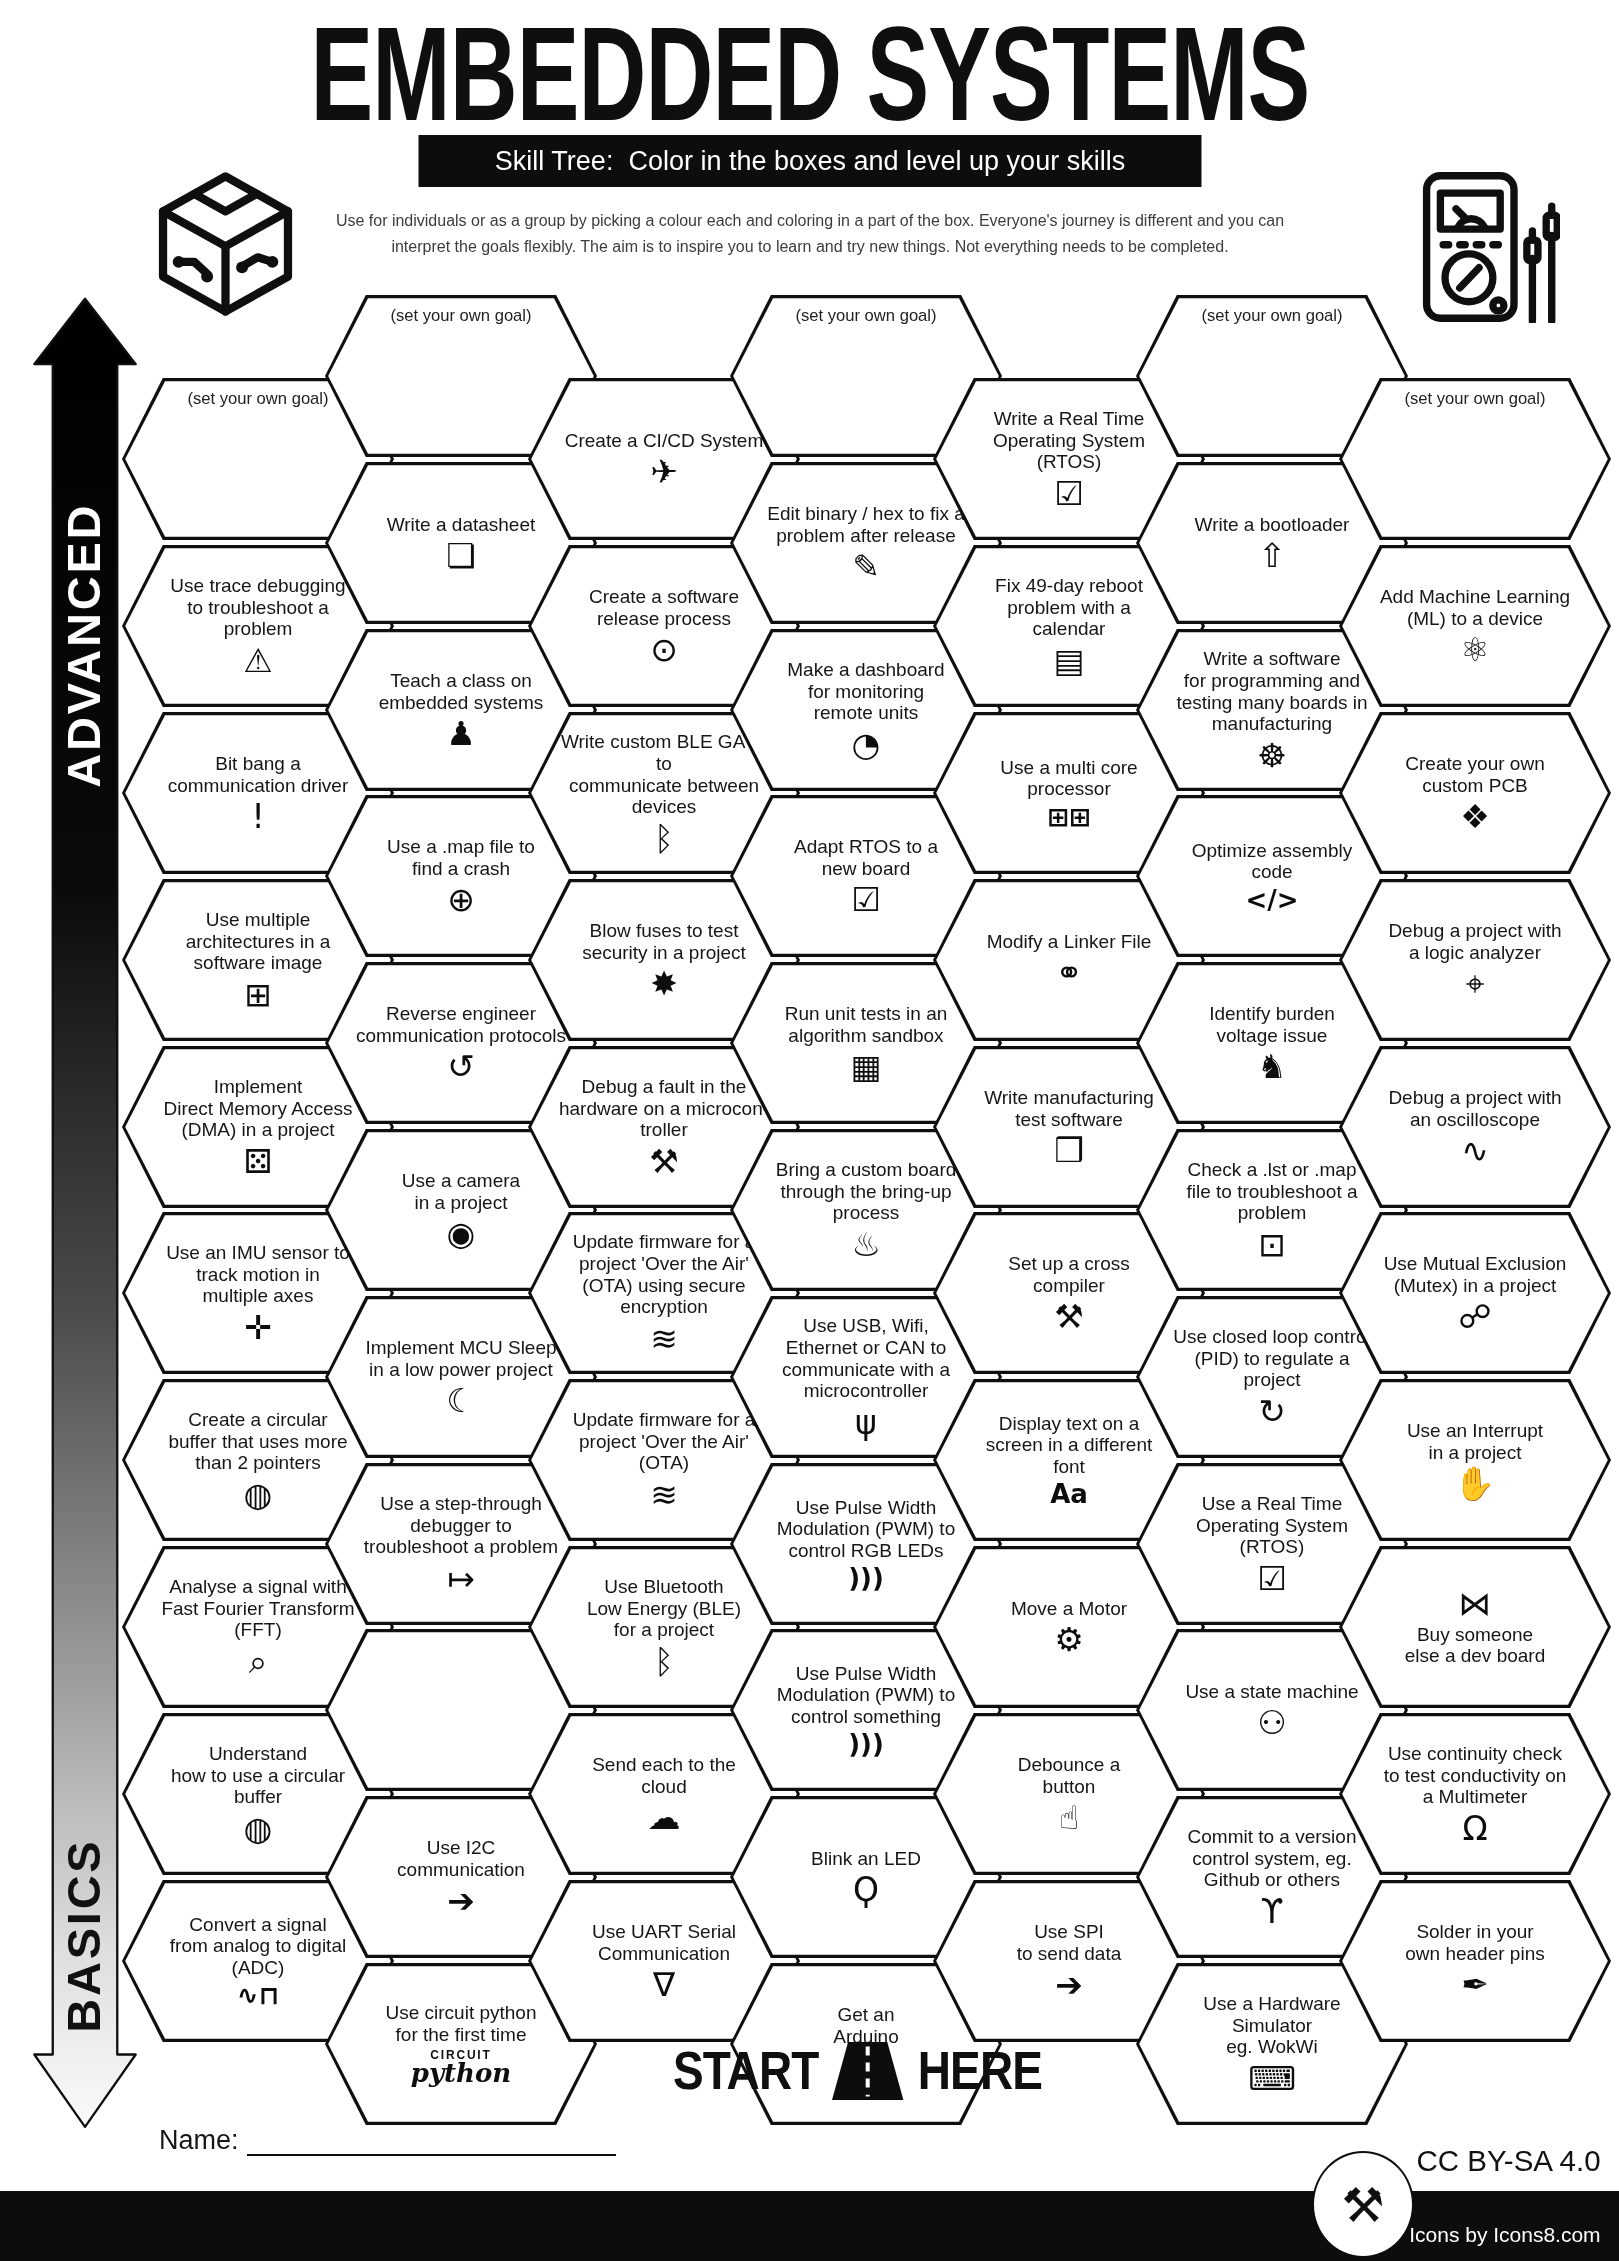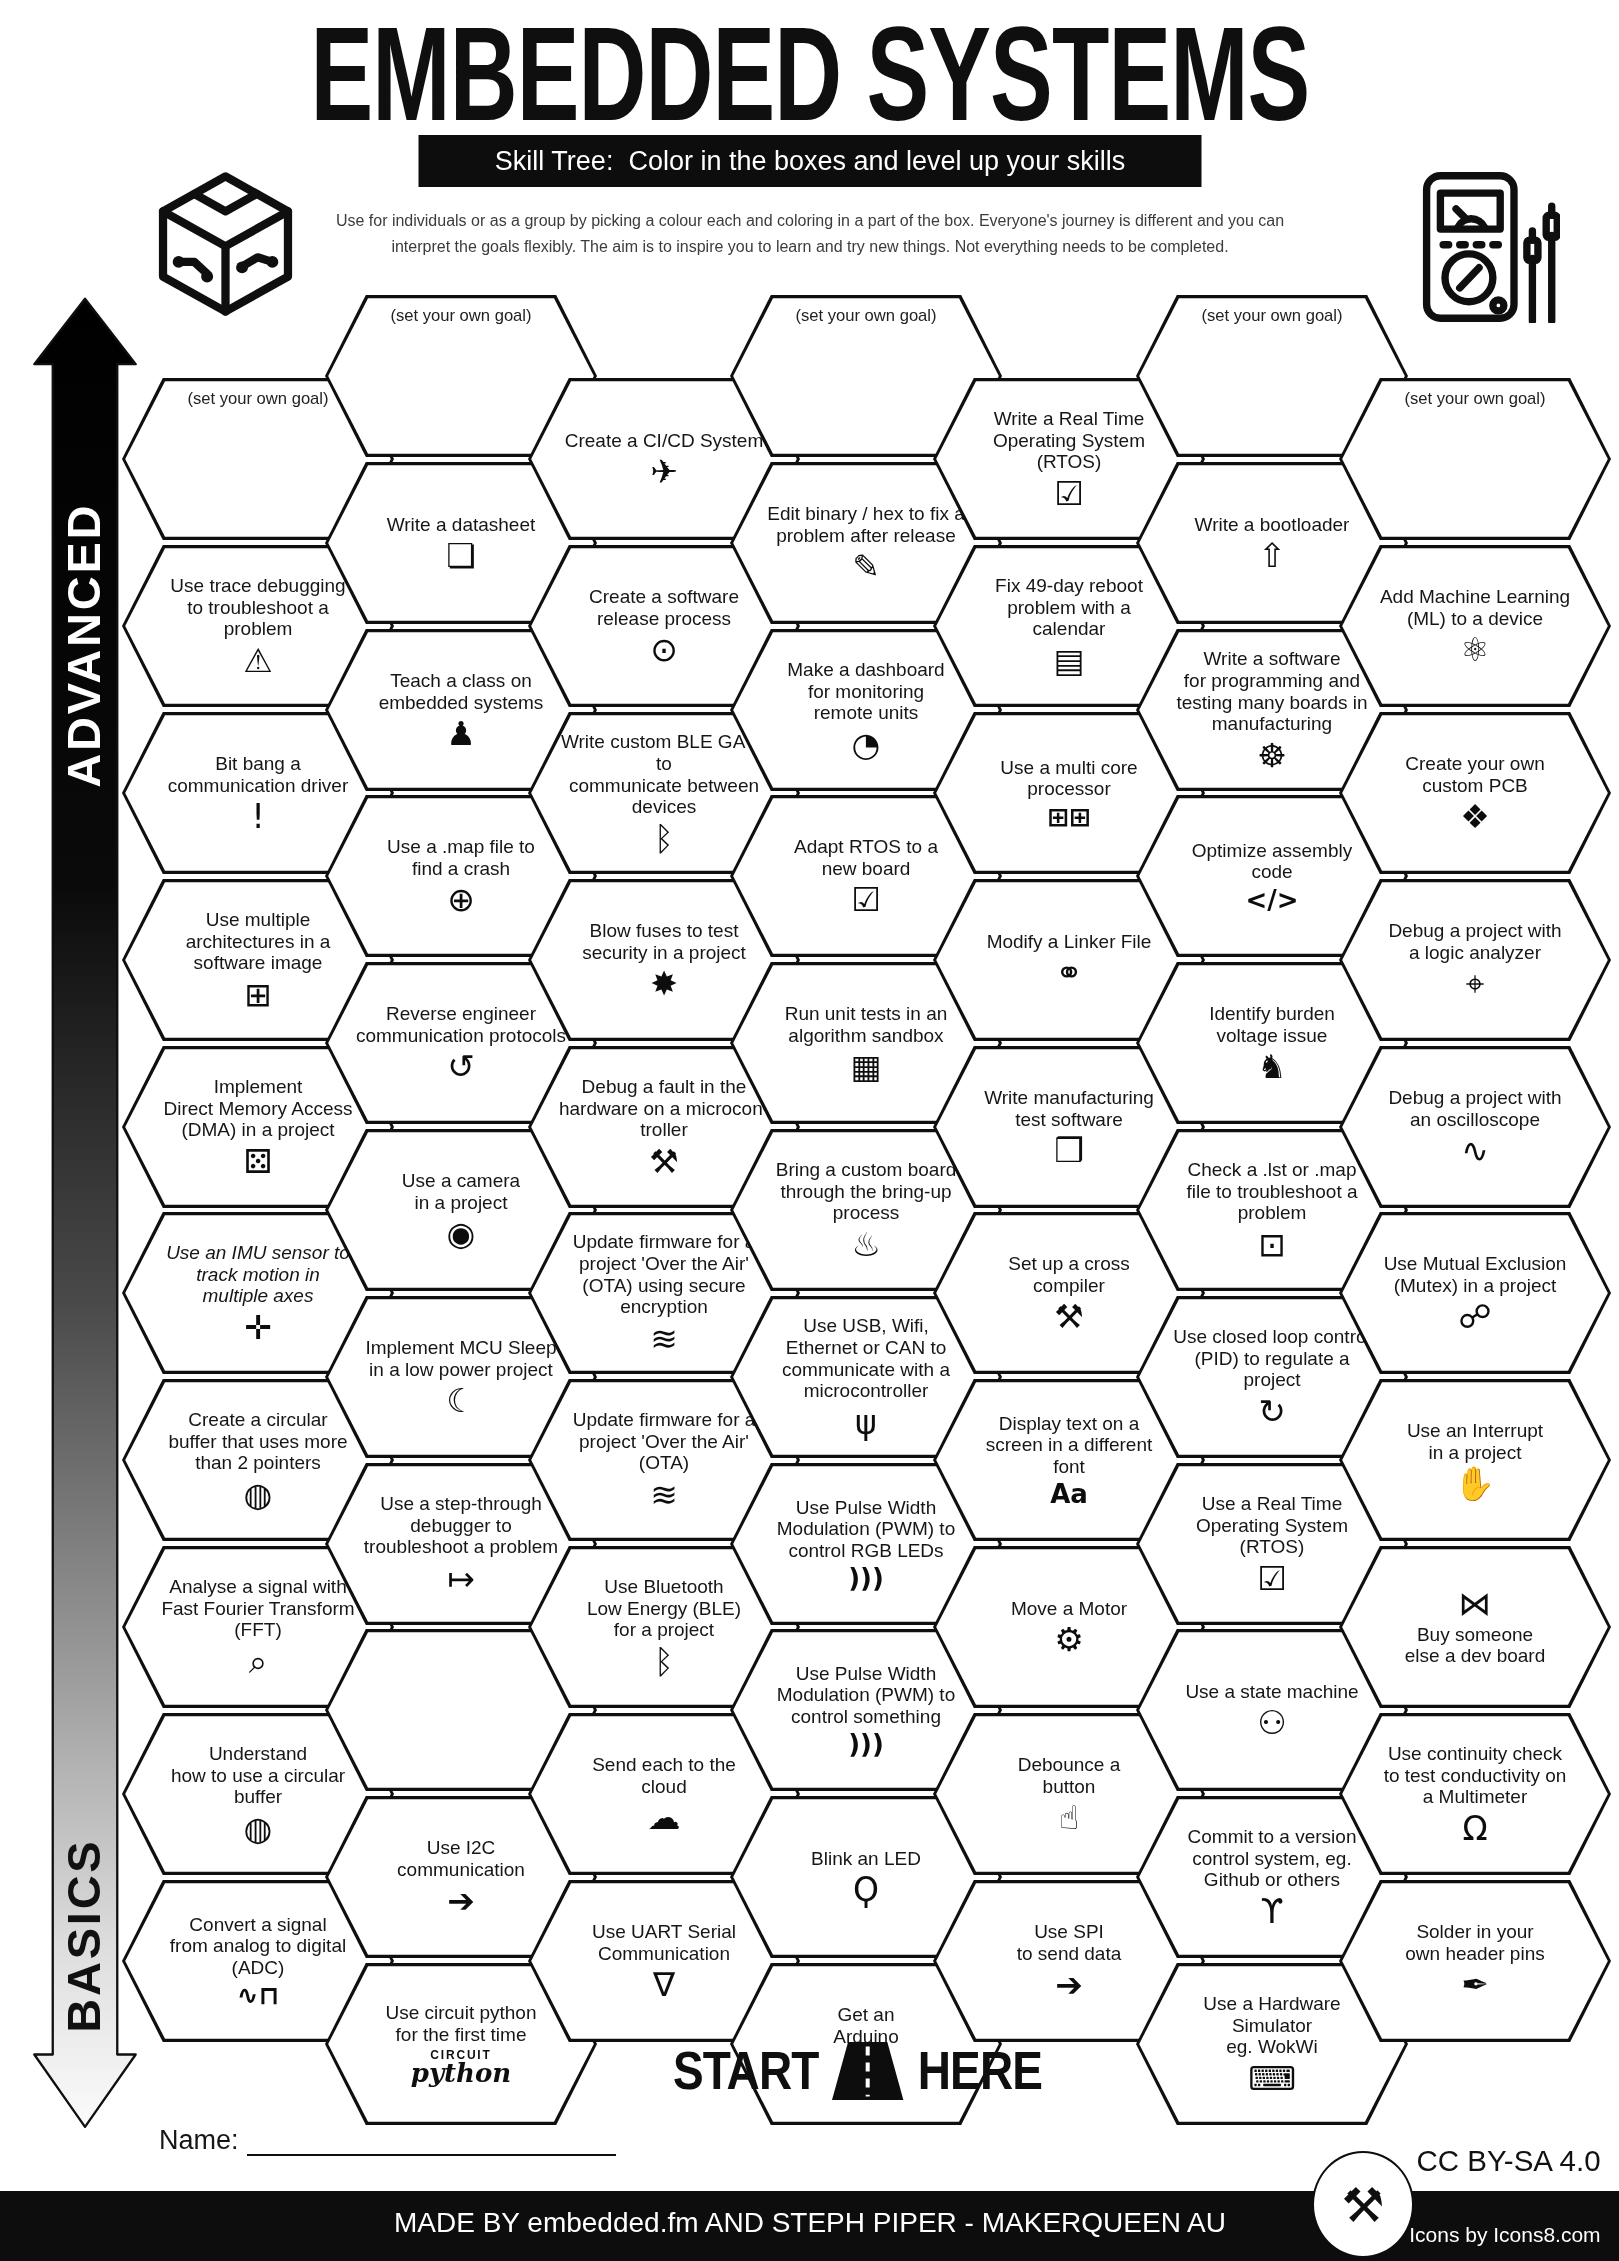--- a/index.html
+++ b/index.html
@@ -162,21 +162,21 @@
       <div class="hex" style="left: 122px; top: 1046px;">
         <div class="hex-border"></div>
         <div class="hex-inner"></div>
         <div class="hex-content">
           <div class="hex-label">Implement
 Direct Memory Access
 (DMA) in a project</div>
           <span class="hex-icon">⚄</span>
         </div>
       </div>
-      <div class="hex" style="left: 122px; top: 1212px; font-style: italic;">
+      <div class="hex" style="left: 122px; top: 1212px;">
         <div class="hex-border"></div>
         <div class="hex-inner"></div>
         <div class="hex-content">
           <div class="hex-label">Use an IMU sensor to
 track motion in
 multiple axes</div>
           <span class="hex-icon">✛</span>
         </div>
       </div>
       <div class="hex" style="left: 122px; top: 1379px;">
@@ -802,21 +802,20 @@
     </svg>
     <span class="start-word">HERE</span>
   </div>
 
   <div class="name-row">
     <span class="name-label">Name:</span>
     <span class="name-line"></span>
   </div>
 
   <div class="footer-bar"></div>
-  <div class="made-by">MADE BY embedded.fm AND STEPH PIPER  -  MAKERQUEEN AU</div>
   <div class="license">CC BY-SA 4.0</div>
   <div class="icons-credit">Icons by Icons8.com</div>
   <div class="cc-badge">
     <span>⚒</span>
   </div>
 
 </div>
 
 
 </body></html>

